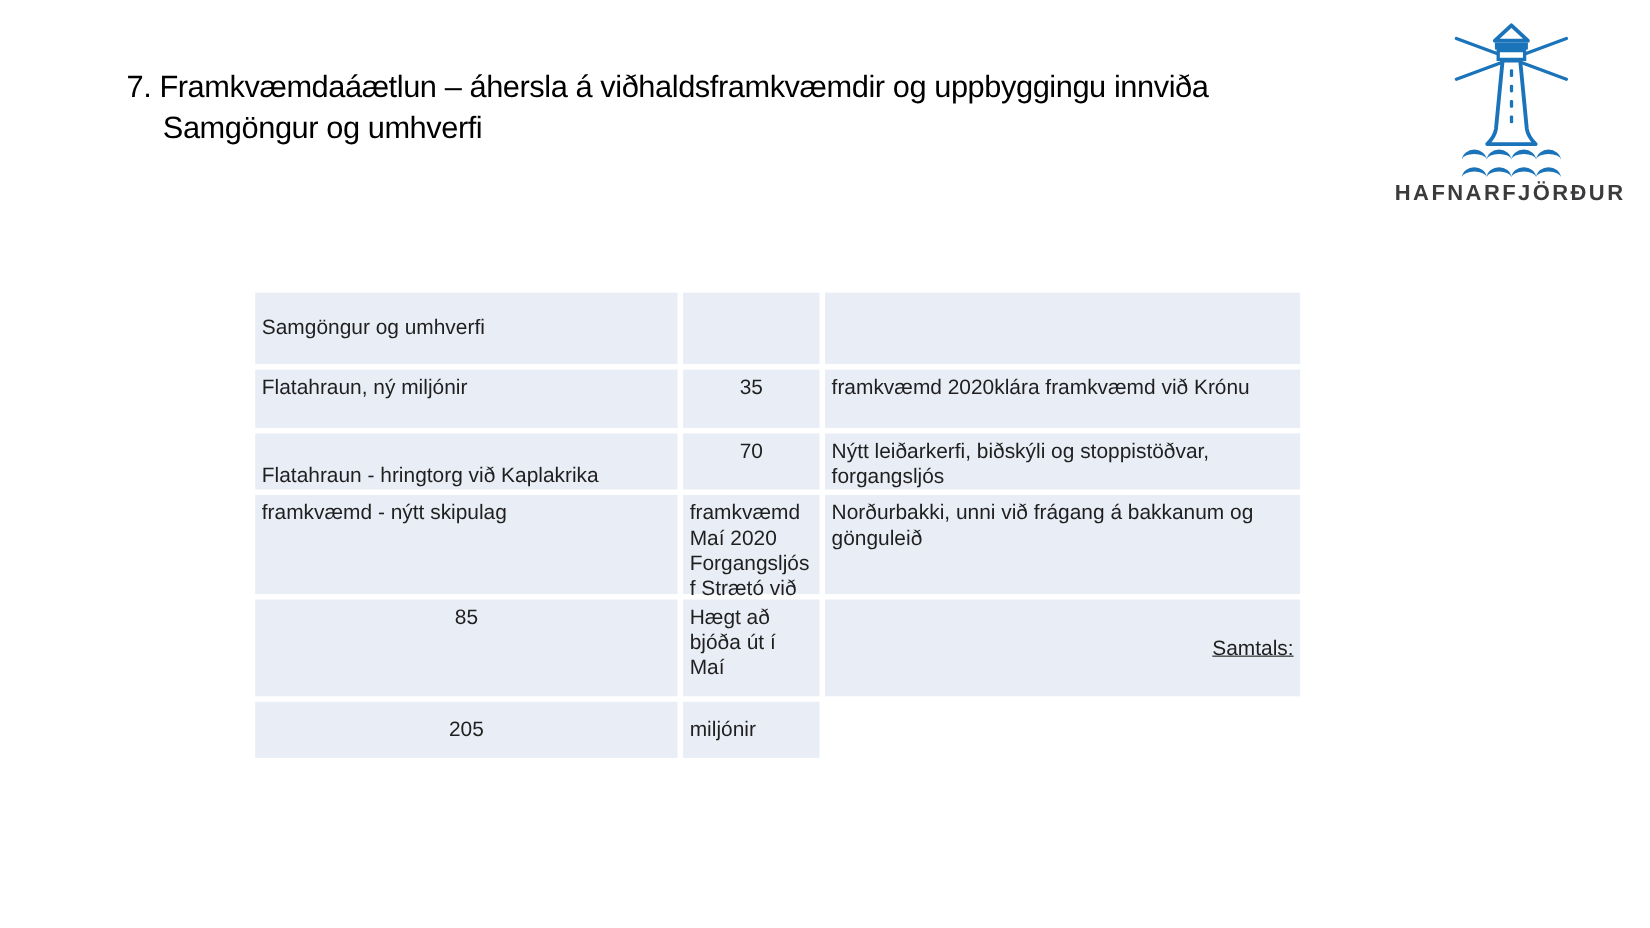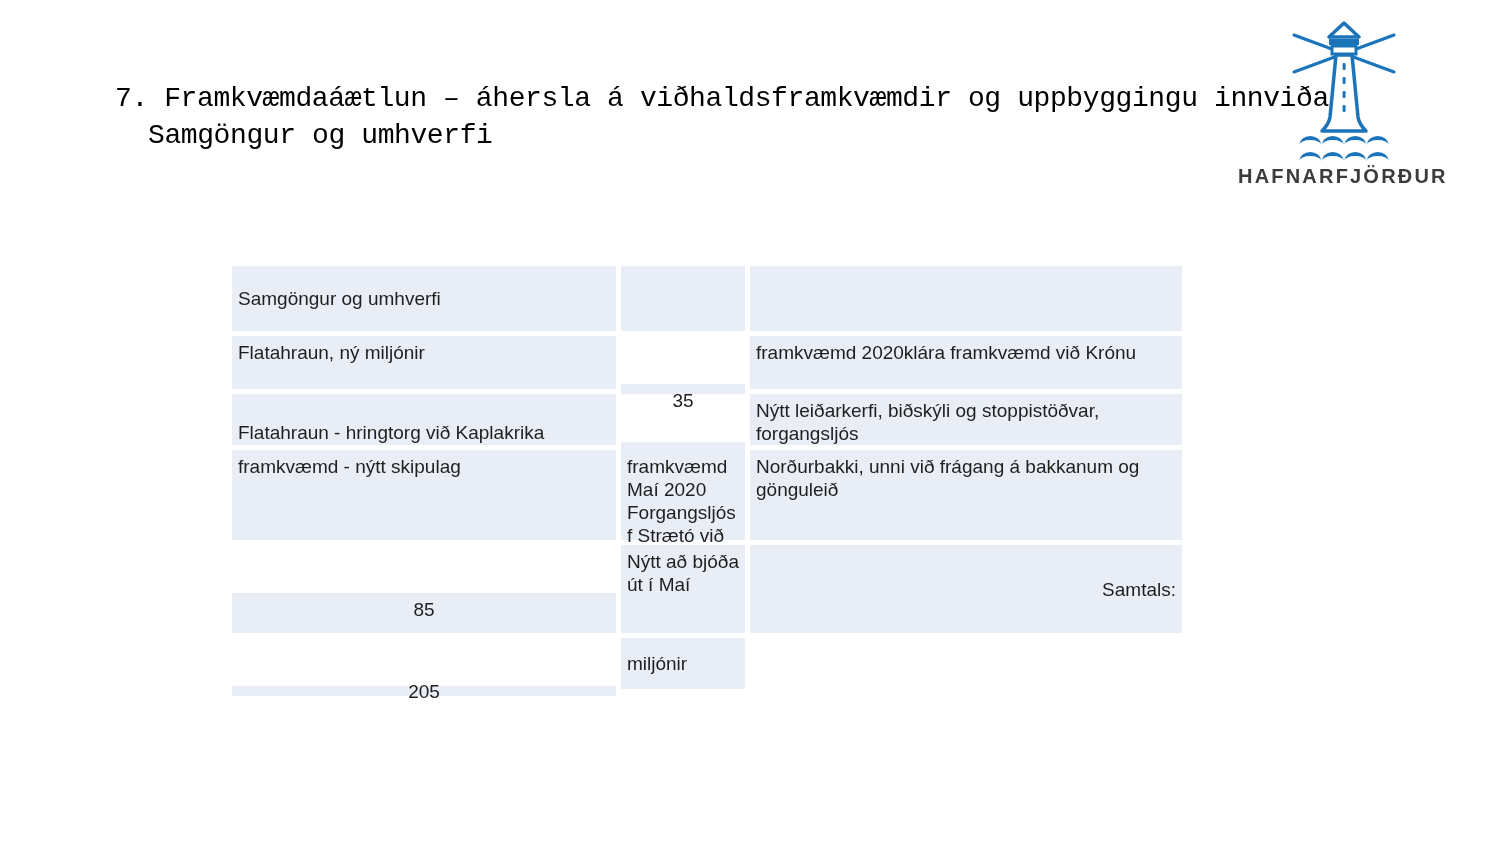--- a/index.html
+++ b/index.html
@@ -8,34 +8,33 @@
     background: #ffffff;
     font-family: "Liberation Sans", "DejaVu Sans", sans-serif;
     position: relative;
     overflow: hidden;
   }
   .slide { position: absolute; inset: 0; background: #fff; }
 
   
   .title-block {
     position: absolute;
-    left: 115px; top: 80px;
+    left: 115px; top: 60px;
     color: #000000;
     font-size: 28px;
     line-height: 37px;
     letter-spacing: -0.4px;
     white-space: nowrap;
-    font-family: Liberation Mono, monospace;
   }
   .title-line2 { padding-left: 33px; }
 
   
   .logo {
     position: absolute;
-    left: 1238px; top: 20px;
+    left: 1268px; top: 20px;
     width: 204px;
     text-align: center;
   }
   .logo svg { display: block; margin: 0 auto; }
   .logo-text {
     margin-top: -3px;
     font-size: 20px;
     font-weight: bold;
     letter-spacing: 2.2px;
     color: #3b3b3d;
@@ -59,22 +58,22 @@
   }
   .cell {
     background: #e9edf5;
     padding: 5px 6px;
     display: flex;
     align-items: flex-start;      
     justify-content: flex-start;  
   }
   .v-mid { align-items: center; }
   .v-bot { align-items: flex-end; padding-bottom: 1px; }
-  .h-center { justify-content: center; text-align: center; margin-top: 48px; }
-  .h-right { justify-content: flex-end; text-align: center; }
+  .h-center { justify-content: center; text-align: center; }
+  .h-right { justify-content: flex-end; text-align: center; text-decoration: underline; }
 </style>
 </head>
 <body>
 
 <div class="slide">
 
   <div class="title-block">
     <div class="title-line1">7. Framkvæmdaáætlun – áhersla á viðhaldsframkvæmdir og uppbyggingu innviða</div>
     <div class="title-line2">Samgöngur og umhverfi</div>
   </div>
@@ -127,20 +126,20 @@
 
     <div class="cell v-bot">Flatahraun - hringtorg við Kaplakrika</div>
     <div class="cell h-center">70</div>
     <div class="cell">Nýtt leiðarkerfi, biðskýli og stoppistöðvar, forgangsljós</div>
 
     <div class="cell">framkvæmd - nýtt skipulag</div>
     <div class="cell">framkvæmd Maí 2020 Forgangsljós f Strætó við Fjörð</div>
 
     <div class="cell">Norðurbakki, unni við frágang á bakkanum og gönguleið</div>
     <div class="cell h-center">85</div>
-    <div class="cell">Nýtt að bjóða út í Maí</div>
+    <div class="cell">Hægt að bjóða út í Maí</div>
 
     <div class="cell v-mid h-right">Samtals:</div>
     <div class="cell v-mid h-center">205</div>
     <div class="cell v-mid">miljónir</div>
   </div>
 
 </div>
 
 </body></html>

